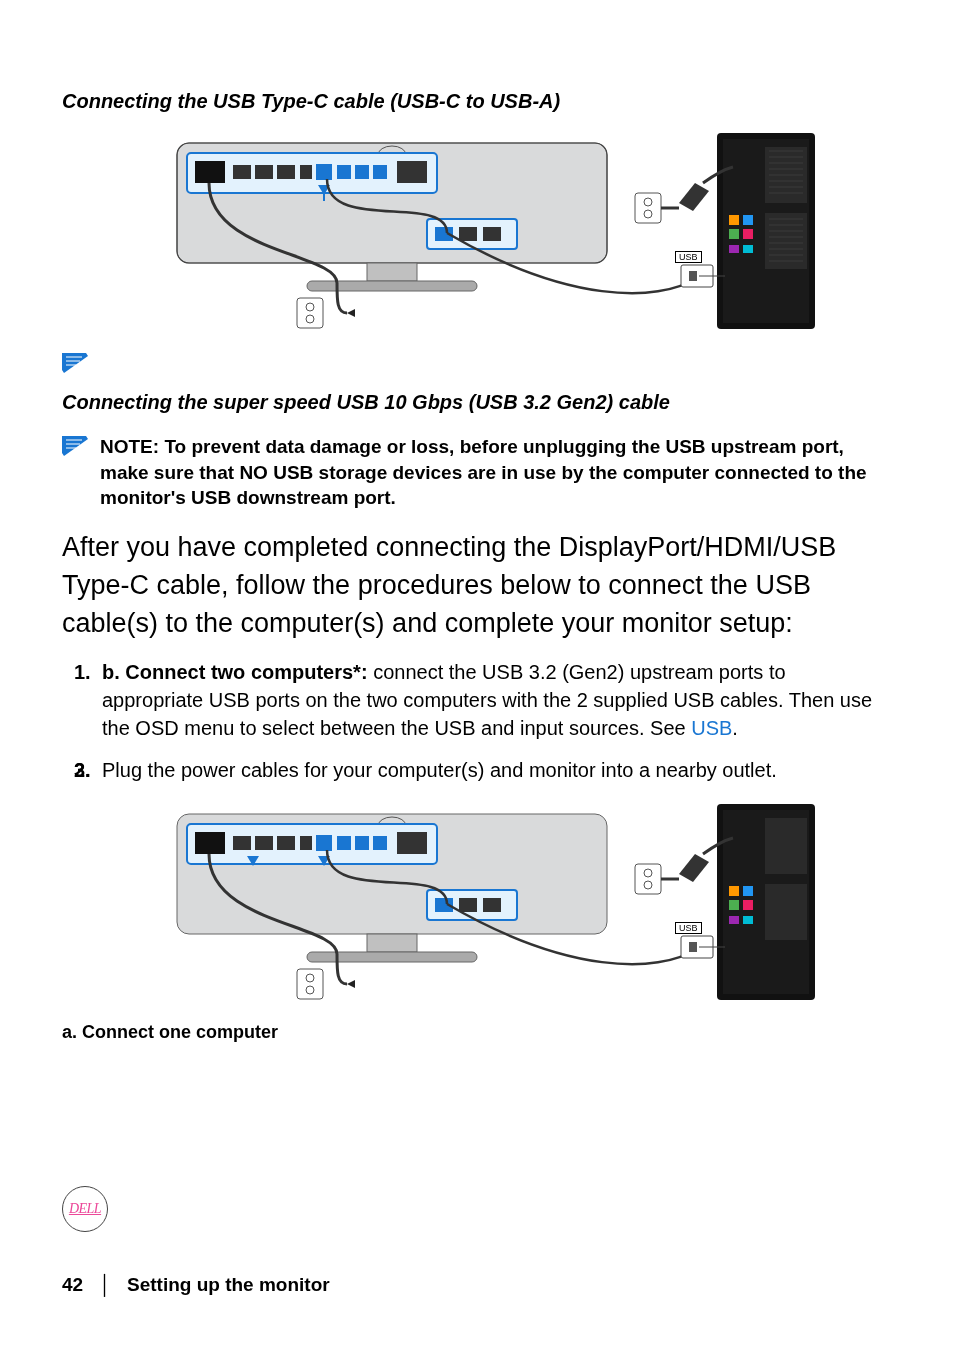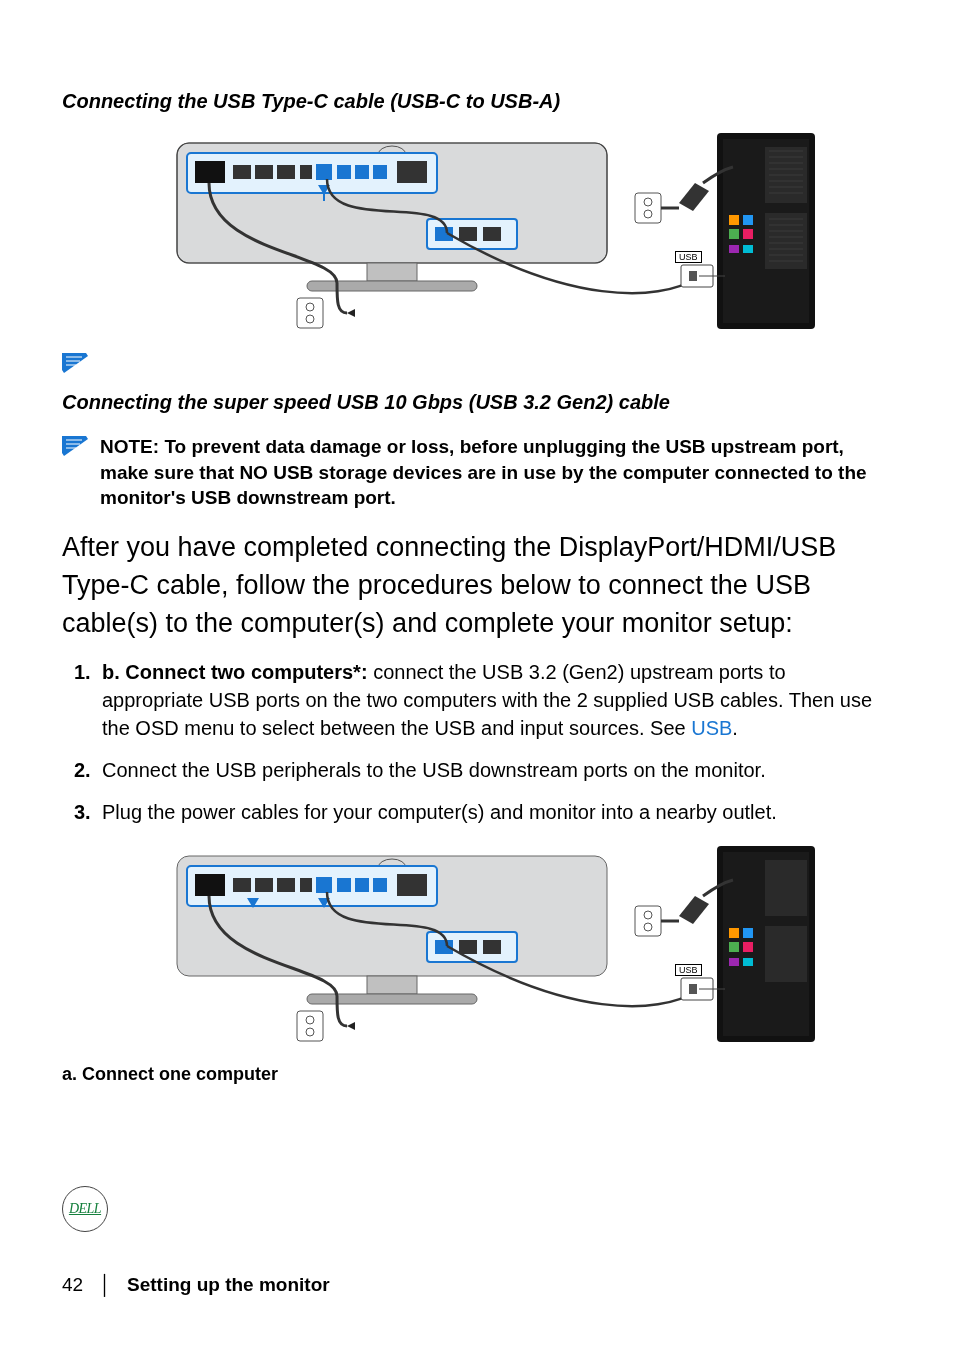--- a/index.html
+++ b/index.html
@@ -76,33 +76,33 @@
     left: 62px;
     bottom: 120px;
     width: 46px; height: 46px;
     border: 1.5px solid #444;
     border-radius: 50%;
     display:flex; align-items:center; justify-content:center;
     font-family: Georgia, serif;
     font-style: italic;
     font-size: 14px;
     letter-spacing: -0.5px;
-    color:#15803d;
+    color:#ec4899;
     text-decoration:underline;
   }
   .footer {
     position: absolute;
     left: 62px;
     bottom: 56px;
     font-size: 19px;
     display:flex;
     align-items: center;
     gap: 16px;
   }
-  .footer .pagenum { font-weight: normal; }
+  .footer .pagenum { font-weight: bold; }
   .footer .divider { color:#000; }
   .footer .section { font-weight: bold; }
   .usb-label {
     position:absolute;
     font-size:9px;
     background:#fff;
     border:1px solid #000;
     padding:0 3px;
   }
 </style>
@@ -224,21 +224,20 @@
 
 <ol class="steps">
   <li>
     <span class="num">1.</span>
     <div class="step-sub">
       <span class="bold">b. Connect two computers*:</span><span> connect the USB 3.2 (Gen2) upstream ports to appropriate USB ports on the two computers with the 2 supplied USB cables. Then use the OSD menu to select between the USB and input sources. See </span><a href="#" class="usb-link">USB</a><span>.</span>
     </div>
   </li>
   <li>
     <span class="num">2.</span>
-    <span>Connect the USB peripherals to the USB downstream ports on the monitor.</span>
   </li>
   <li>
     <span class="num">3.</span>
     <span>Plug the power cables for your computer(s) and monitor into a nearby outlet.</span>
   </li>
 </ol>
 
 <div class="diagram-box" style="margin-top:20px;">
   <svg class="diagram-svg" viewBox="0 0 680 200">
     <rect x="40" y="10" width="430" height="120" rx="12" fill="#d9dadb" stroke="#666"></rect>

